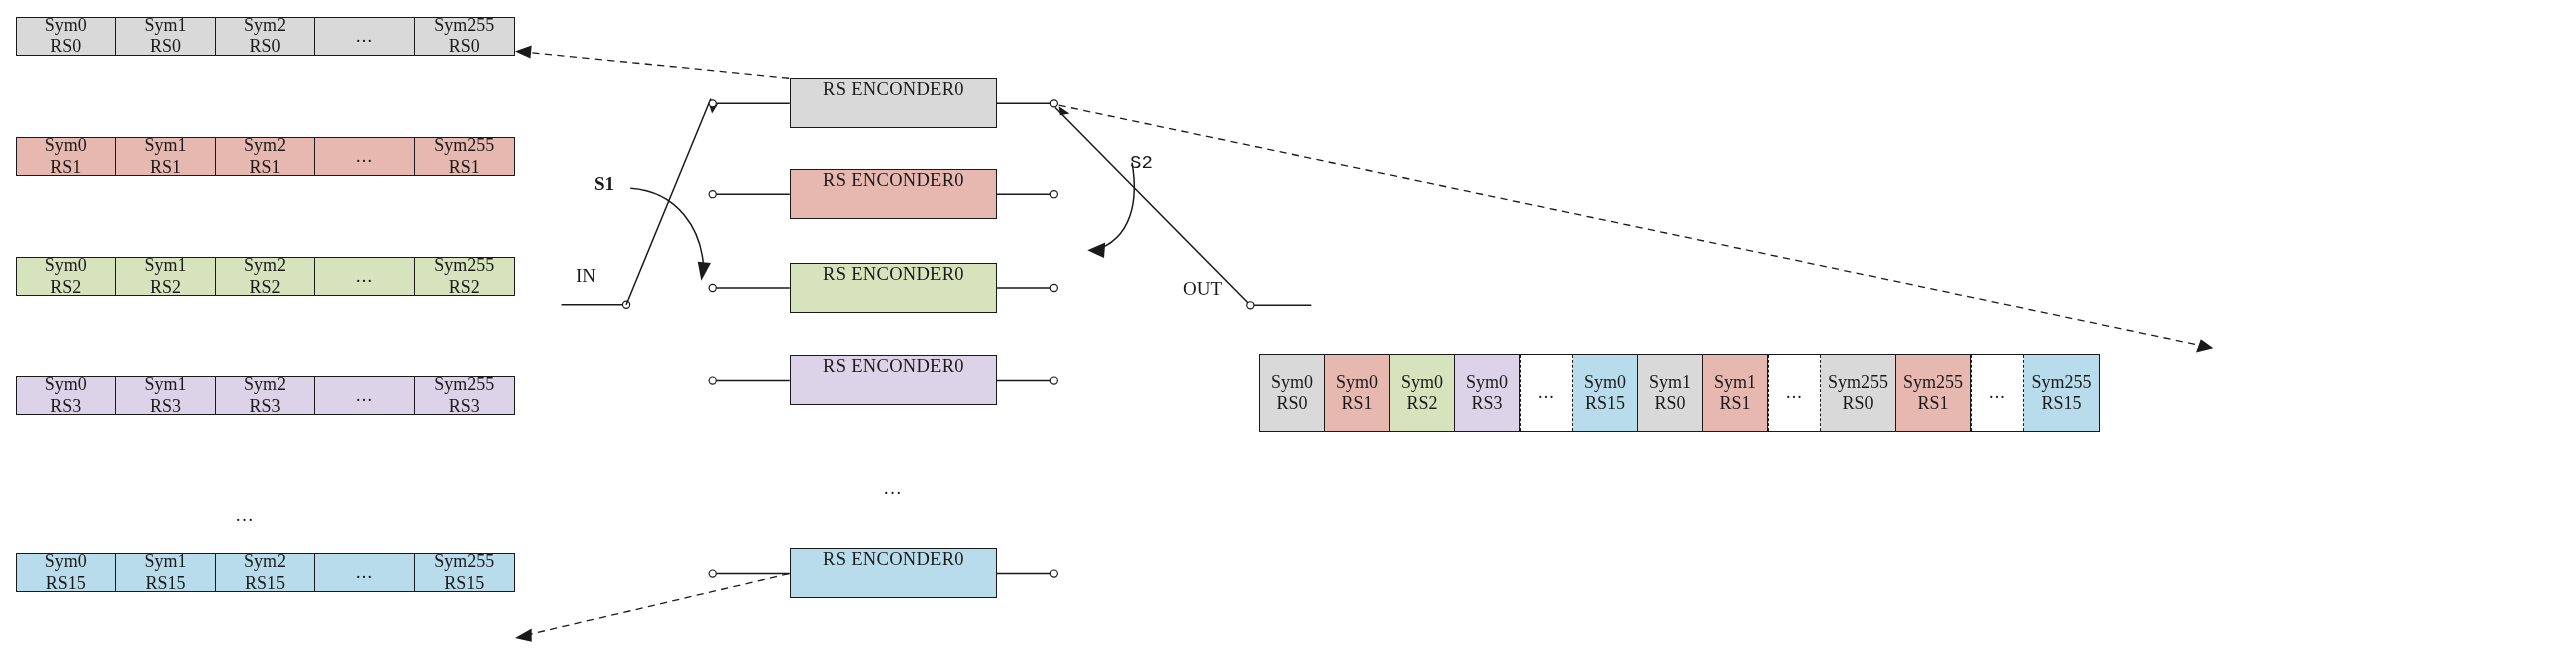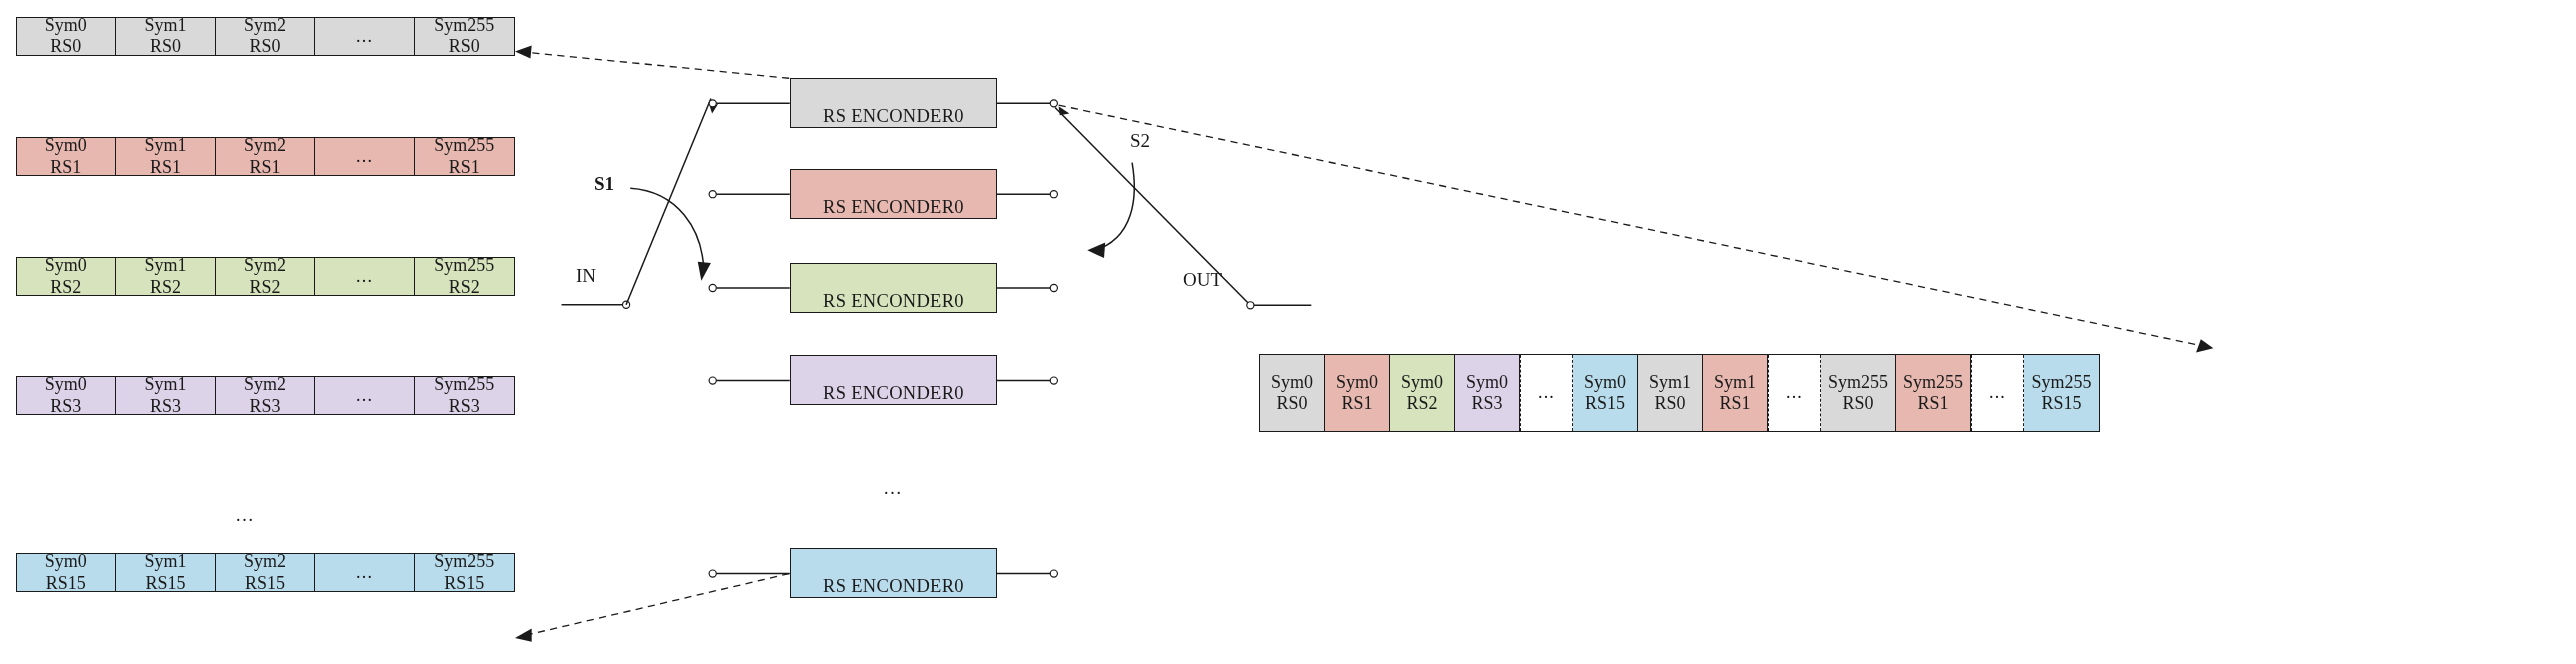--- a/index.html
+++ b/index.html
@@ -40,21 +40,21 @@
   .sym-cell:last-child { border-right: none; }
   .sym-cell .l1, .sym-cell .l2 { display: block; white-space: nowrap; }
   .sym-cell.ellipsis { font-size: 18px; letter-spacing: 1.2px; }
 
   
   .enc-box {
     position: absolute;
     border: 1.2px solid #1a1a1a;
     box-sizing: border-box;
     display: flex;
-    align-items: flex-end;
+    align-items: flex-start;
     justify-content: center;
     font-size: 18.5px;
     letter-spacing: 0.3px;
     white-space: nowrap;
   }
 
   
   .lbl {
     position: absolute;
     font-size: 19px;
@@ -204,22 +204,22 @@
     <span>RS ENCONDER0</span>
   </div>
   <div class="enc-box" id="enc-15" style="left: 790px; top: 548px; width: 207px; height: 50px; background: rgb(184, 220, 236);">
     <span>RS ENCONDER0</span>
   </div>
 
   <div class="dots-lbl" style="left:884px; top:478px;">...</div>
 
   <div class="lbl" style="left:594px; top:173px;font-weight:bold;">S1</div>
   <div class="lbl" style="left:576px; top:265px;">IN</div>
-  <div class="lbl" style="left:1130px; top:130px;">S2</div>
-  <div class="lbl" style="left:1183px; top:269px;">OUT</div>
+  <div class="lbl" style="left:1130px; top:152px;font-family:Liberation Mono, monospace;">S2</div>
+  <div class="lbl" style="left:1183px; top:278px;">OUT</div>
 
   <div id="tbl-out" style="position:absolute; left:1259px; top:354px; height:78px; display:flex;
               border-top:1.2px solid #1a1a1a; border-bottom:1.2px solid #1a1a1a;
               border-left:1.2px solid #1a1a1a; border-right:1.2px solid #1a1a1a;
               box-sizing:border-box;">
       <div class="sym-cell" style="background: rgb(217, 217, 217); flex: 0 0 65px; width: 65px;">
         <span class="l1">Sym0</span>
         <span class="l2">RS0</span>
       </div>
       <div class="sym-cell" style="background: rgb(230, 184, 176); flex: 0 0 65px; width: 65px;">

